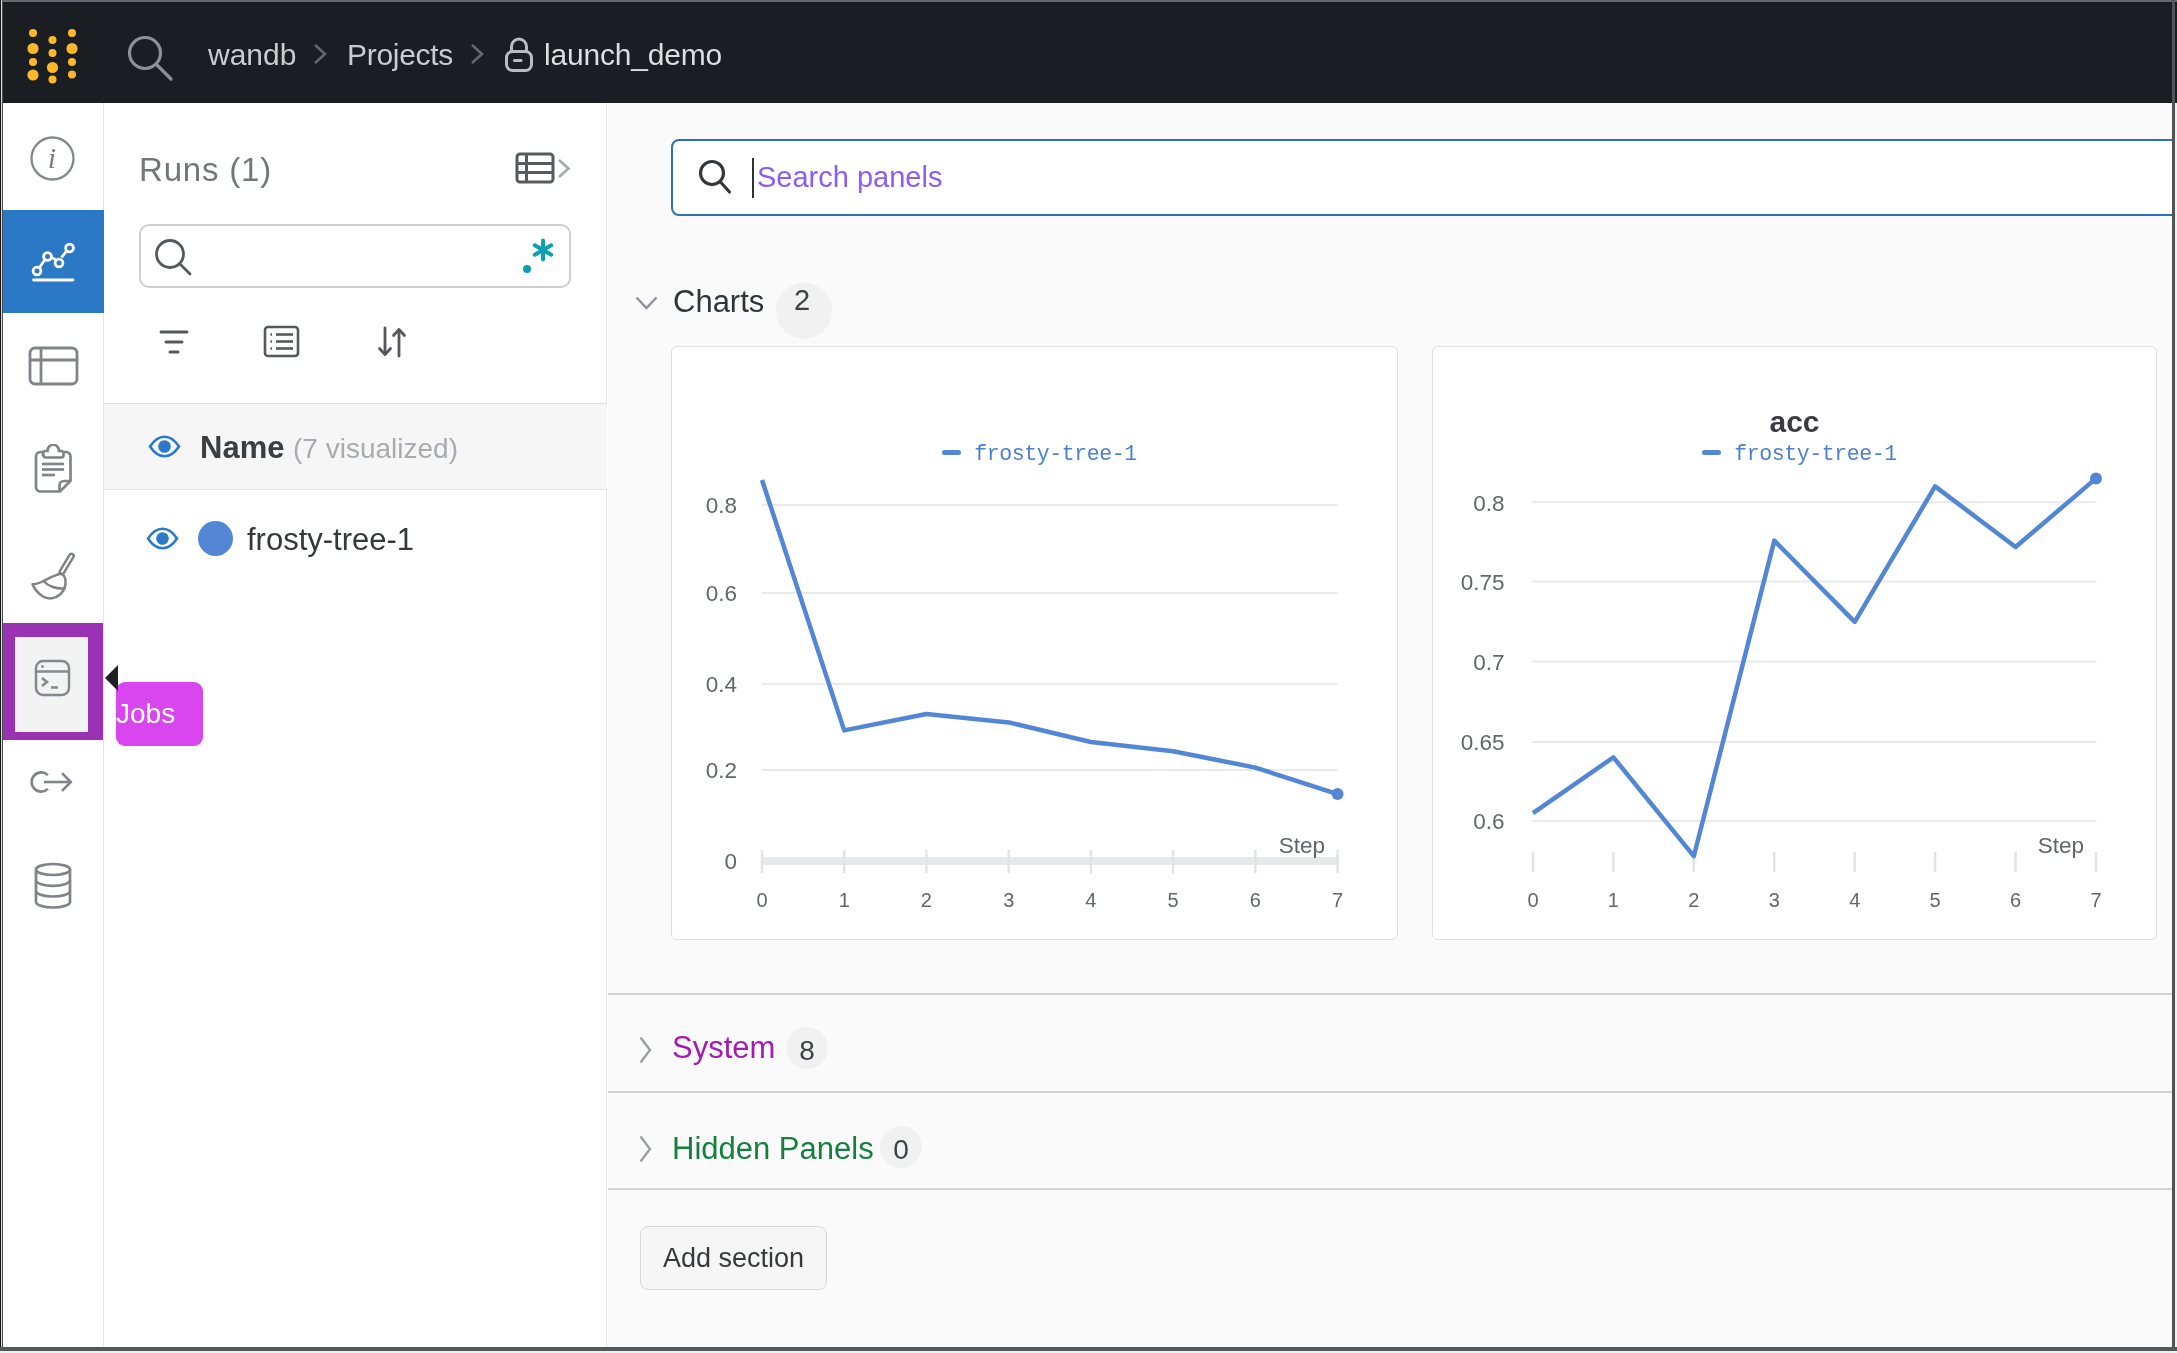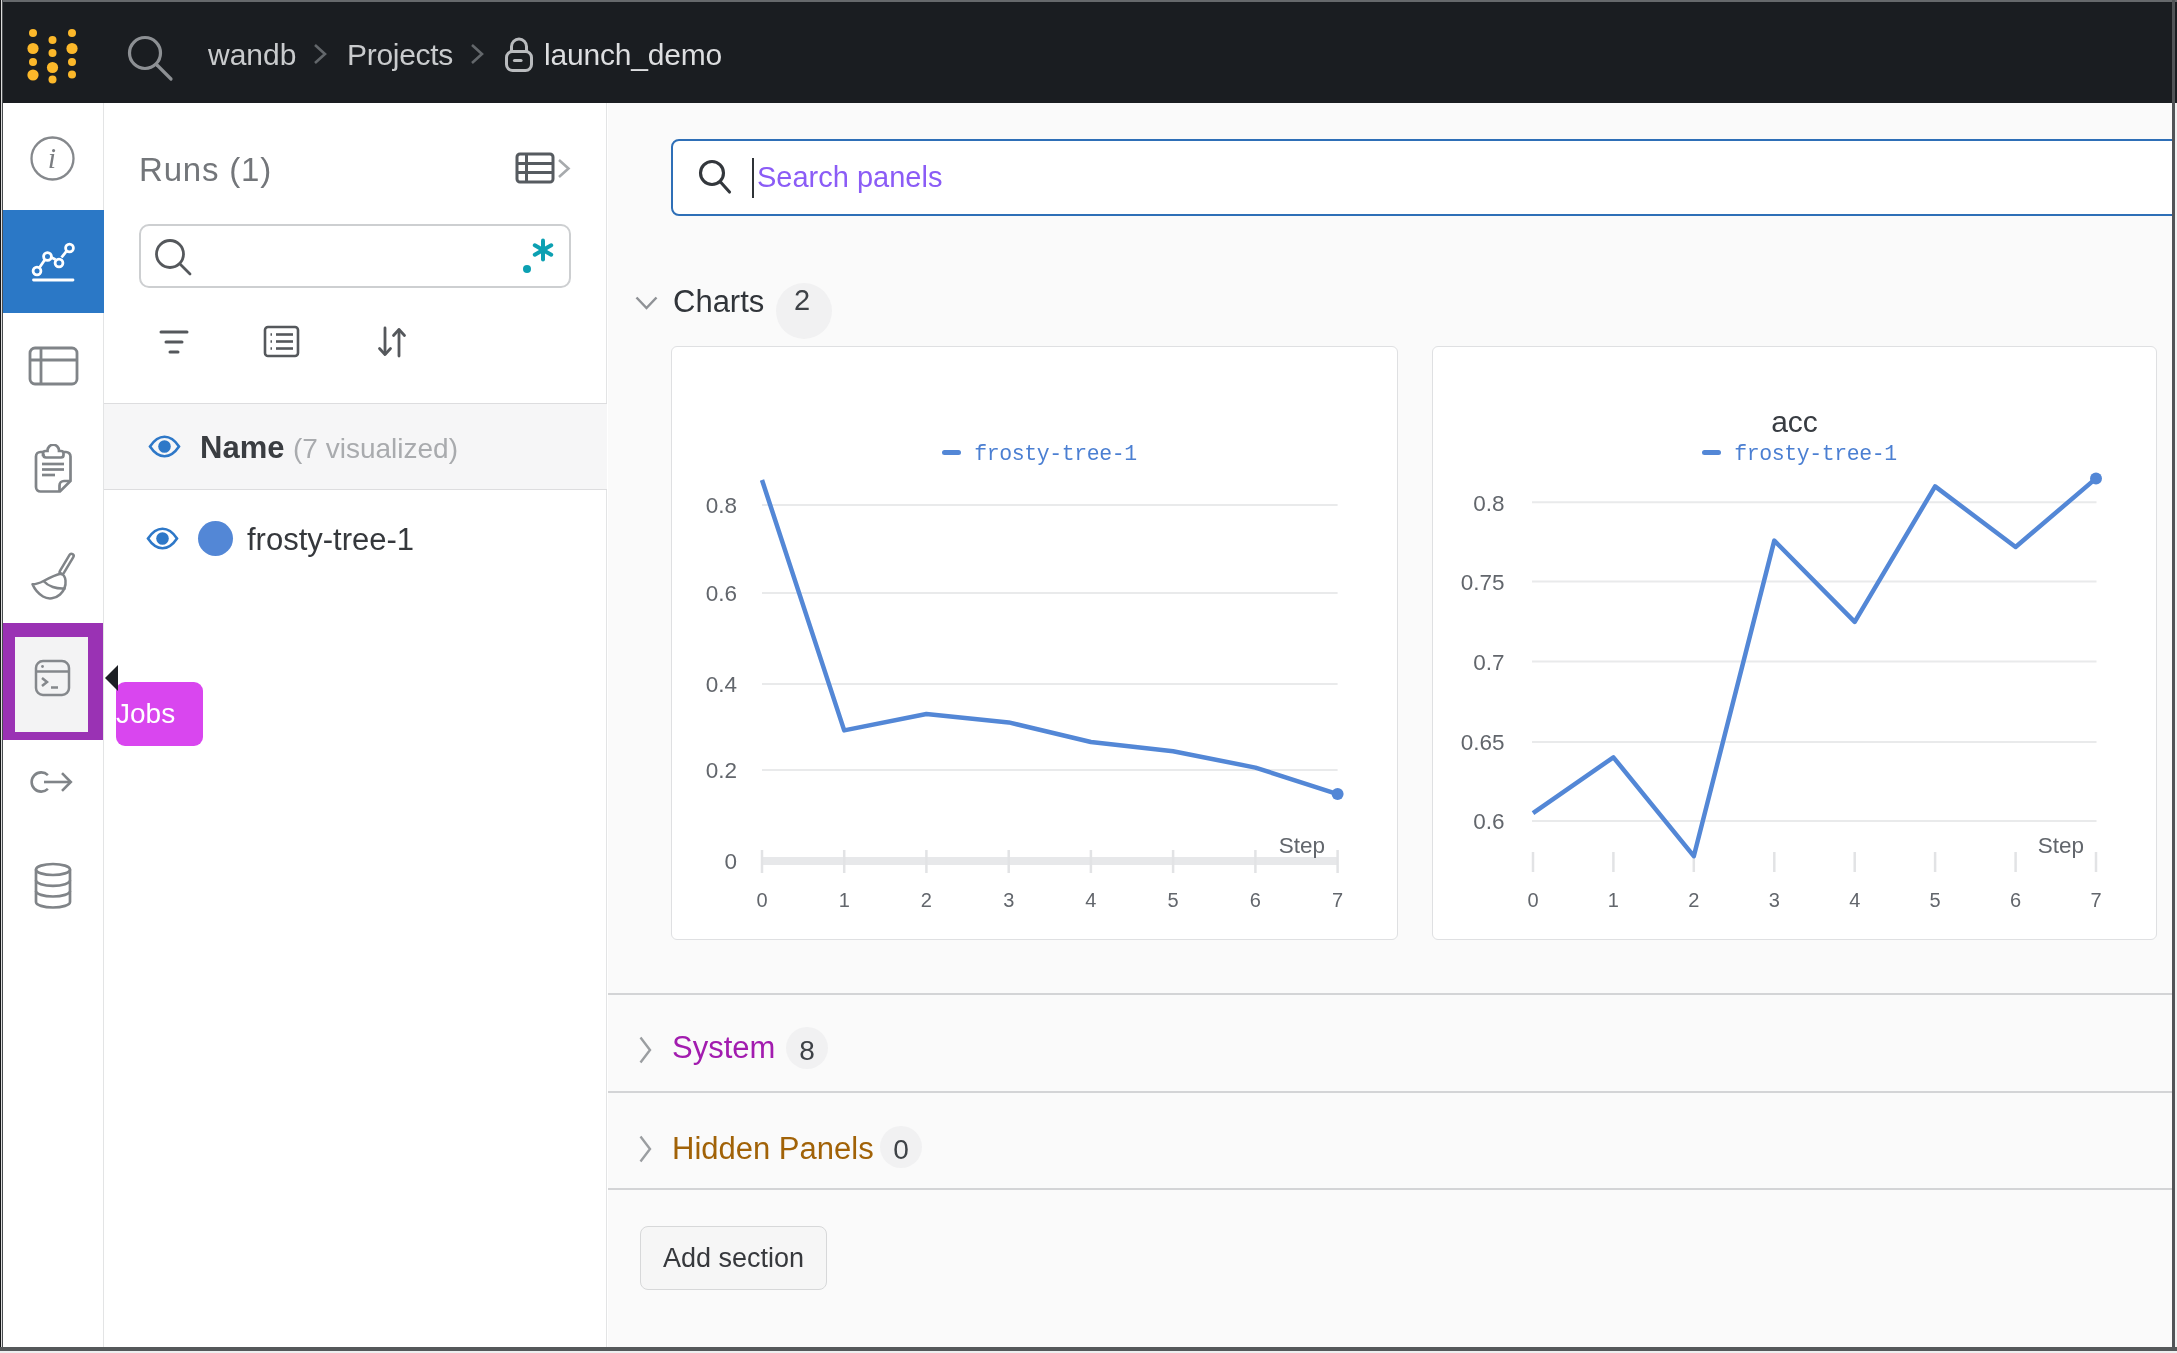--- a/index.html
+++ b/index.html
@@ -257,21 +257,21 @@
     <text x="502.1" y="561">5</text>
     <text x="584.4" y="561">6</text>
     <text x="666.6" y="561">7</text>
   </g>
   <text x="654" y="507" font-size="22.5" fill="#62666c" text-anchor="end">Step</text>
   <polyline points="91,134 173.2,384.4 255.4,368 337.7,376.4 419.9,396 502.1,405.3 584.4,421.6 666.6,448.1" fill="none" stroke="#5387d6" stroke-width="4.5" stroke-linejoin="round"></polyline>
   <circle cx="666.6" cy="448.1" r="6" fill="#5387d6"></circle>
 </svg>
 
 <div id="accpanel" class="abs" style="left:1432px;top:346px;width:725px;height:594px;background:#fff;border:1px solid #dfe0e2;border-radius:6px;"></div>
-<div class="abs" style="left:1432px;top:405px;width:725px;text-align:center;font-size:30px;font-weight:normal;color:#383c42;">acc</div>
+<div class="abs" style="left:1432px;top:405px;width:725px;text-align:center;font-size:30px;font-weight:bold;color:#383c42;">acc</div>
 <div class="abs" style="left:1437px;top:442px;width:725px;text-align:center;">
   <span style="display:inline-block;width:19px;height:5px;background:#5387d6;border-radius:3px;vertical-align:middle;margin-right:13px;margin-bottom:3px;"></span><span style="font-family:'Liberation Mono',monospace;font-size:21.5px;letter-spacing:-0.4px;color:#4b7fd2;vertical-align:middle;">frosty-tree-1</span>
 </div>
 <svg class="abs" style="left:1432px;top:346px;" width="725" height="594" viewBox="0 0 725 594">
   <g stroke="#e9eaeb" stroke-width="2">
     <line x1="100" y1="156.3" x2="664.5" y2="156.3"></line>
     <line x1="100" y1="235.4" x2="664.5" y2="235.4"></line>
     <line x1="100" y1="315.4" x2="664.5" y2="315.4"></line>
     <line x1="100" y1="396" x2="664.5" y2="396"></line>
     <line x1="100" y1="475.1" x2="664.5" y2="475.1"></line>
@@ -313,21 +313,21 @@
   <polyline points="2.5,2.5 12,15 2.5,27.5" fill="none" stroke="#9b9ea1" stroke-width="2.4"></polyline>
 </svg>
 <div class="abs" style="left:672px;top:1030px;font-size:31px;color:#a21caf;">System</div>
 <div class="abs" style="left:786px;top:1027px;width:42px;height:42px;border-radius:50%;background:#f1f1f2;"></div>
 <div class="abs" style="left:786px;top:1027px;width:42px;height:42px;line-height:48px;text-align:center;font-size:28px;color:#3e4247;">8</div>
 
 <div class="abs" style="left:608px;top:1091px;width:1564px;height:2px;background:#d3d4d6;"></div>
 <svg class="abs" style="left:638px;top:1134px;" width="15" height="30" viewBox="0 0 15 30">
   <polyline points="2.5,2.5 12,15 2.5,27.5" fill="none" stroke="#9b9ea1" stroke-width="2.4"></polyline>
 </svg>
-<div class="abs" style="left:672px;top:1131px;font-size:31px;color:#a16207;">Hidden Panels</div>
+<div class="abs" style="left:672px;top:1131px;font-size:31px;color:#15803d;">Hidden Panels</div>
 <div class="abs" style="left:880px;top:1126px;width:42px;height:42px;border-radius:50%;background:#f1f1f2;"></div>
 <div class="abs" style="left:880px;top:1126px;width:42px;height:42px;line-height:48px;text-align:center;font-size:28px;color:#3e4247;">0</div>
 
 <div class="abs" style="left:608px;top:1188px;width:1564px;height:2px;background:#d3d4d6;"></div>
 
 <div class="abs" style="left:640px;top:1226px;width:187px;height:64px;background:#f6f6f6;border:1px solid #d7d8d9;border-radius:8px;text-align:center;line-height:62px;font-size:27px;color:#37393d;">Add section</div>
 
 <div class="abs" style="left:0;top:0;width:2177px;height:2px;background:#66696c;"></div>
 <div class="abs" style="left:0;top:0;width:1px;height:1353px;background:#141517;"></div>
 <div class="abs" style="left:1px;top:0;width:1px;height:1353px;background:#dcdcdc;"></div>

